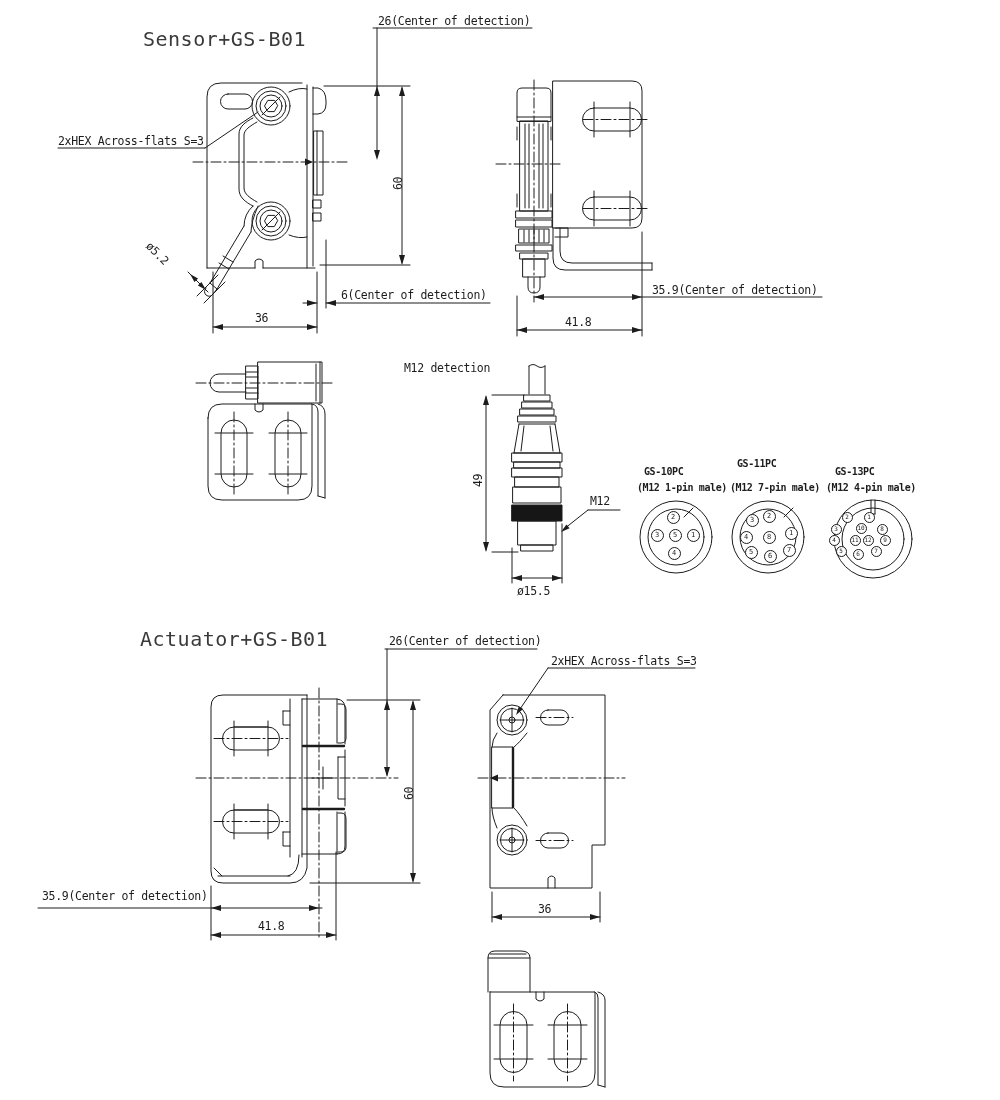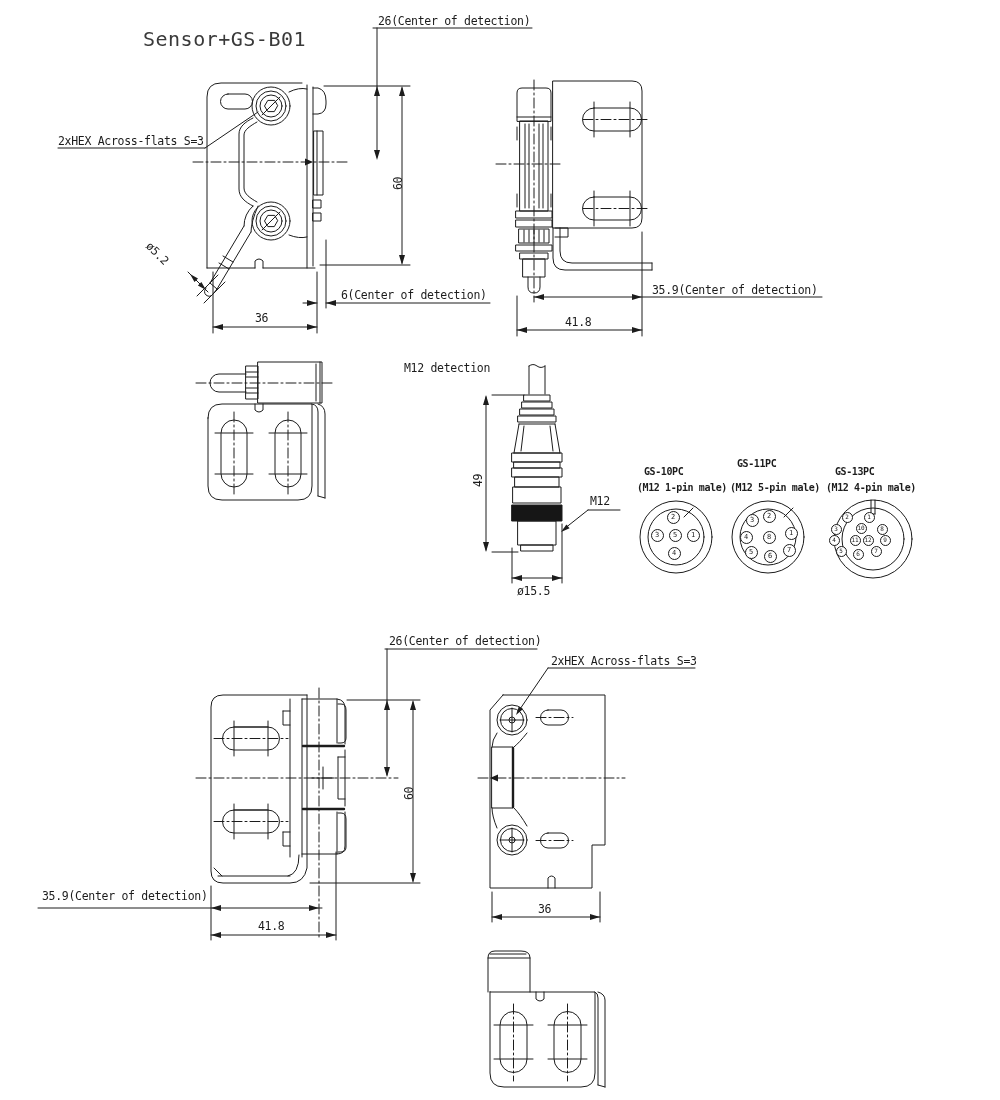--- a/index.html
+++ b/index.html
@@ -239,21 +239,21 @@
 <span class="lbl" style="left:565px;top:315px">41.8</span>
 
 <span class="lbl" style="left:404px;top:361px">M12 detection</span>
 <span class="lbl rotccw" style="left:471px;top:487px">49</span>
 <span class="lbl" style="left:590px;top:494px">M12</span>
 <span class="lbl" style="left:517px;top:584px">ø15.5</span>
 
 <span class="lbl small" style="left:644px;top:466px">GS-10PC</span>
 <span class="lbl small" style="left:637px;top:482px">(M12 1-pin male)</span>
 <span class="lbl small" style="left:737px;top:458px">GS-11PC</span>
-<span class="lbl small" style="left:730px;top:482px">(M12 5-pin male)</span>
+<span class="lbl small" style="left:730px;top:482px">(M12 7-pin male)</span>
 <span class="lbl small" style="left:835px;top:466px">GS-13PC</span>
 <span class="lbl small" style="left:826px;top:482px">(M12 4-pin male)</span>
 
 <div class="pin" style="left:686.5px;top:528.5px">1</div>
 <div class="pin" style="left:666.5px;top:510.5px">2</div>
 <div class="pin" style="left:650.5px;top:528.5px">3</div>
 <div class="pin" style="left:667.5px;top:546.5px">4</div>
 <div class="pin" style="left:668.5px;top:528.5px">5</div>
 
 <div class="pin" style="left:784.5px;top:526.5px">1</div>
@@ -271,20 +271,21 @@
 <div class="pin pin-sm" style="left:828.5px;top:534.5px">4</div>
 <div class="pin pin-sm" style="left:835.5px;top:545.5px">5</div>
 <div class="pin pin-sm" style="left:852.5px;top:548.5px">6</div>
 <div class="pin pin-sm" style="left:870.5px;top:545.5px">7</div>
 <div class="pin pin-sm" style="left:876.5px;top:523.5px">8</div>
 <div class="pin pin-sm" style="left:879.5px;top:534.5px">9</div>
 <div class="pin pin-sm" style="left:855.5px;top:522.5px">10</div>
 <div class="pin pin-sm" style="left:849.5px;top:534.5px">11</div>
 <div class="pin pin-sm" style="left:862.5px;top:534.5px">12</div>
 
+<span class="lbl title" style="left:140px;top:627px">Actuator+GS-B01</span>
 <span class="lbl" style="left:389px;top:634px">26(Center of detection)</span>
 <span class="lbl" style="left:551px;top:654px">2xHEX Across-flats S=3</span>
 <span class="lbl rotccw" style="left:402px;top:800px">60</span>
 <span class="lbl" style="left:42px;top:889px">35.9(Center of detection)</span>
 <span class="lbl" style="left:258px;top:919px">41.8</span>
 <span class="lbl" style="left:538px;top:902px">36</span>
 
 </div>
 
 </body></html>

